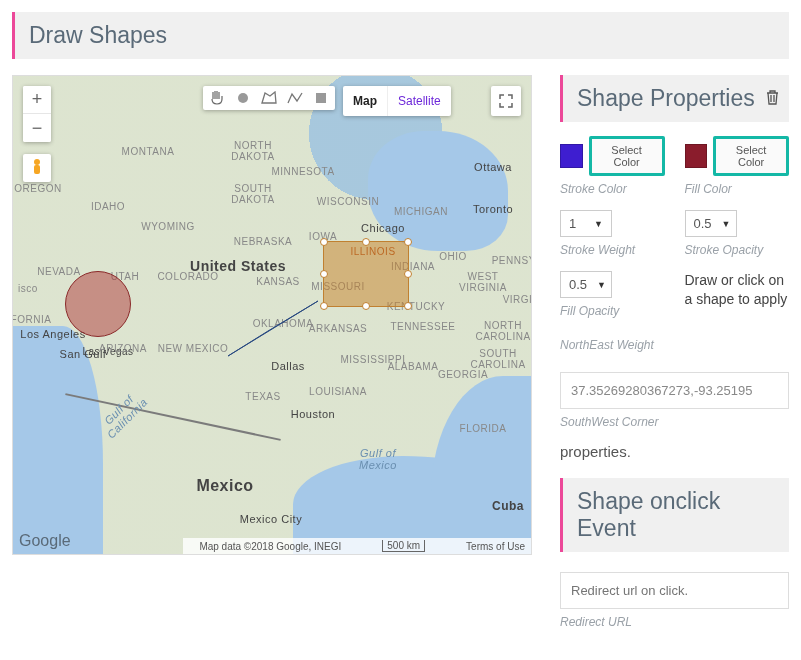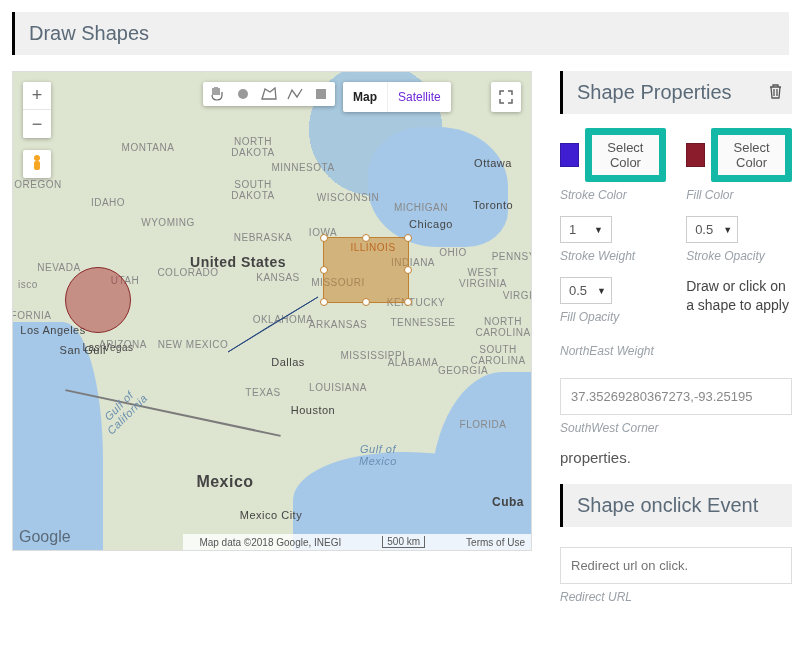--- a/index.html
+++ b/index.html
@@ -6,23 +6,23 @@
   body {
     font-family: "Segoe UI", Arial, sans-serif;
     background: #fff;
     color: #333;
     font-size: 14px;
     width: 801px;
     padding: 12px;
   }
   .bar {
     background: #f0f0f0;
-    border-left: 3px solid #000000;
+    border-left: 3px solid #ec4899;
     padding: 10px 14px;
-    font-size: 20px;
+    font-size: 23px;
     color: #5a6a78;
     margin-bottom: 16px;
   }
   .layout {
     display: flex;
     gap: 28px;
   }
   .map-wrap {
     position: relative;
     width: 520px;
@@ -150,21 +150,21 @@
   .panel .bar { margin-bottom: 14px; position:relative; }
   .trash {
     position:absolute; right:10px; top:50%; transform:translateY(-50%);
     color:#555; font-size:15px; cursor:pointer;
   }
   .row { display:flex; gap:20px; }
   .col { flex:1; }
   .swatch-row { display:flex; align-items:center; gap:6px; margin-bottom:4px; }
   .swatch { width:28px; height:24px; cursor:pointer; border:1px solid rgba(0,0,0,0.2); }
   .btn-sel {
-    border:7px solid #14b8a6; background:#fafafa; font-size:13px;
+    border:3px solid #14b8a6; background:#fafafa; font-size:11px;
     padding:5px 11px; cursor:pointer; color:#555; border-radius:2px;
   }
   .field-label { color:#9aa1a8; font-style: italic; font-size:12px; margin: 6px 0 14px; }
   .select {
     border:1px solid #ccc; padding:5px 8px; font-size:13px; color:#555;
     display:flex; align-items:center; gap:10px; width:52px; justify-content:space-between;
     cursor:pointer; background:#fff;
   }
   .select .caret { font-size:9px; color:#333; }
   .hint { color:#444; font-size:14px; line-height:1.35; }
@@ -201,27 +201,27 @@
     <span class="lbl" style="left:240px; top:118px; white-space:pre; text-align:center;">SOUTH
 DAKOTA</span>
     <span class="lbl" style="left:335px; top:125px;">WISCONSIN</span>
     <span class="lbl" style="left:408px; top:135px;">MICHIGAN</span>
     <span class="lbl city" style="left:480px; top:133px;">Toronto</span>
     <span class="lbl" style="left:25px; top:112px;">OREGON</span>
     <span class="lbl" style="left:95px; top:130px;">IDAHO</span>
     <span class="lbl" style="left:155px; top:150px;">WYOMING</span>
     <span class="lbl" style="left:250px; top:165px;">NEBRASKA</span>
     <span class="lbl" style="left:310px; top:160px;">IOWA</span>
-    <span class="lbl city" style="left:370px; top:152px;margin-left:48px;">Chicago</span>
+    <span class="lbl city" style="left:370px; top:152px;">Chicago</span>
     <span class="lbl" style="left:360px; top:175px; color:#b05020;">ILLINOIS</span>
     <span class="lbl" style="left:400px; top:190px;">INDIANA</span>
     <span class="lbl" style="left:440px; top:180px;">OHIO</span>
     <span class="lbl" style="left:507px; top:184px;">PENNSYLV</span>
     <span class="lbl" style="left:46px; top:195px;">NEVADA</span>
-    <span class="lbl" style="left:112px; top:208px;">UTAH</span>
+    <span class="lbl" style="left:112px; top:200px;">UTAH</span>
     <span class="lbl" style="left:175px; top:200px;">COLORADO</span>
     <span class="lbl" style="left:265px; top:205px;">KANSAS</span>
     <span class="lbl" style="left:325px; top:210px;">MISSOURI</span>
     <span class="lbl" style="left:470px; top:206px; white-space:pre; text-align:center;">WEST
 VIRGINIA</span>
     <span class="lbl" style="left:510px; top:223px;">VIRGINI</span>
     <span class="lbl" style="left:15px; top:212px;">isco</span>
     <span class="lbl" style="left:18px; top:243px;">FORNIA</span>
     <span class="lbl big" style="left:225px; top:190px;">United States</span>
     <span class="lbl" style="left:403px; top:230px;">KENTUCKY</span>

